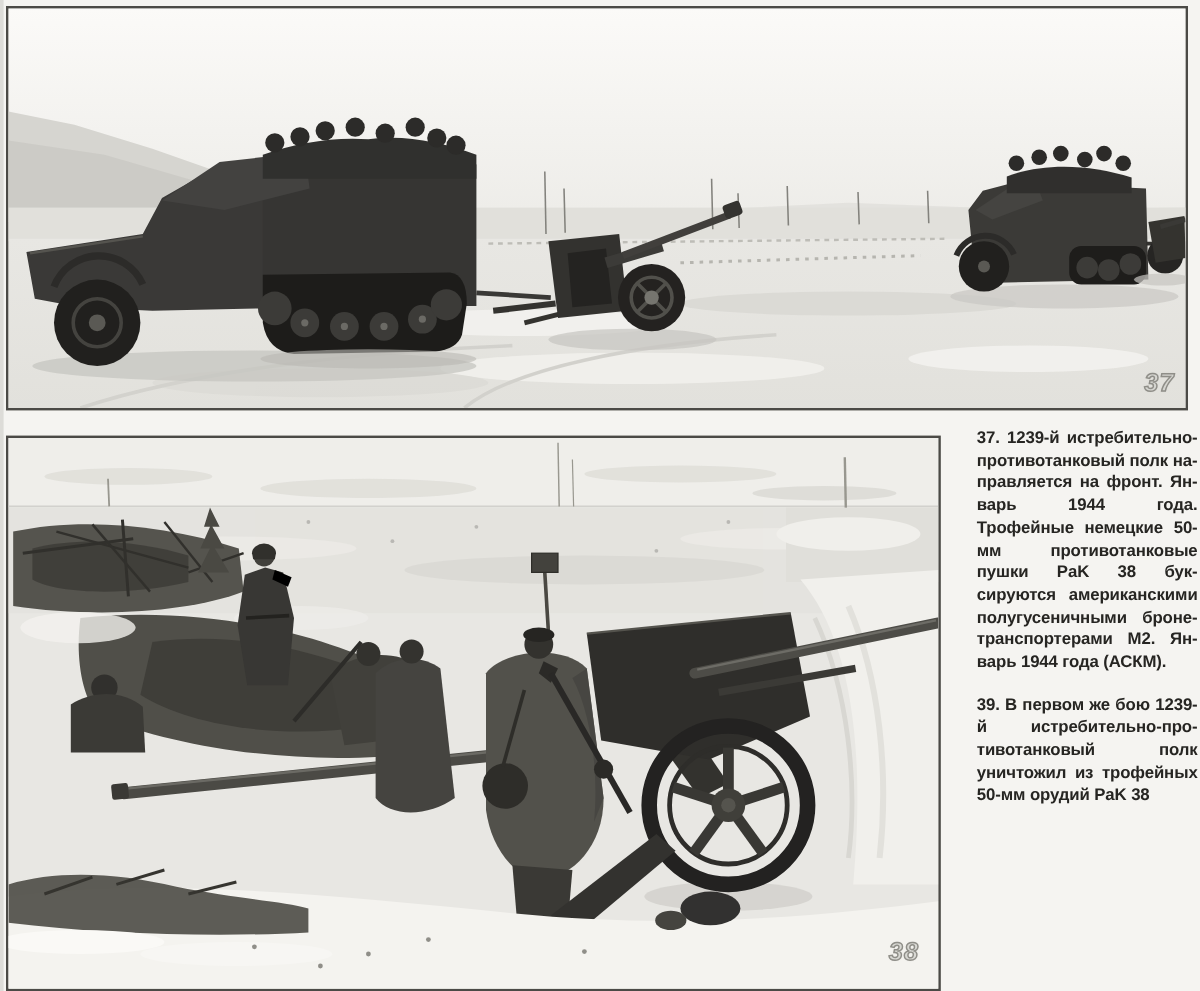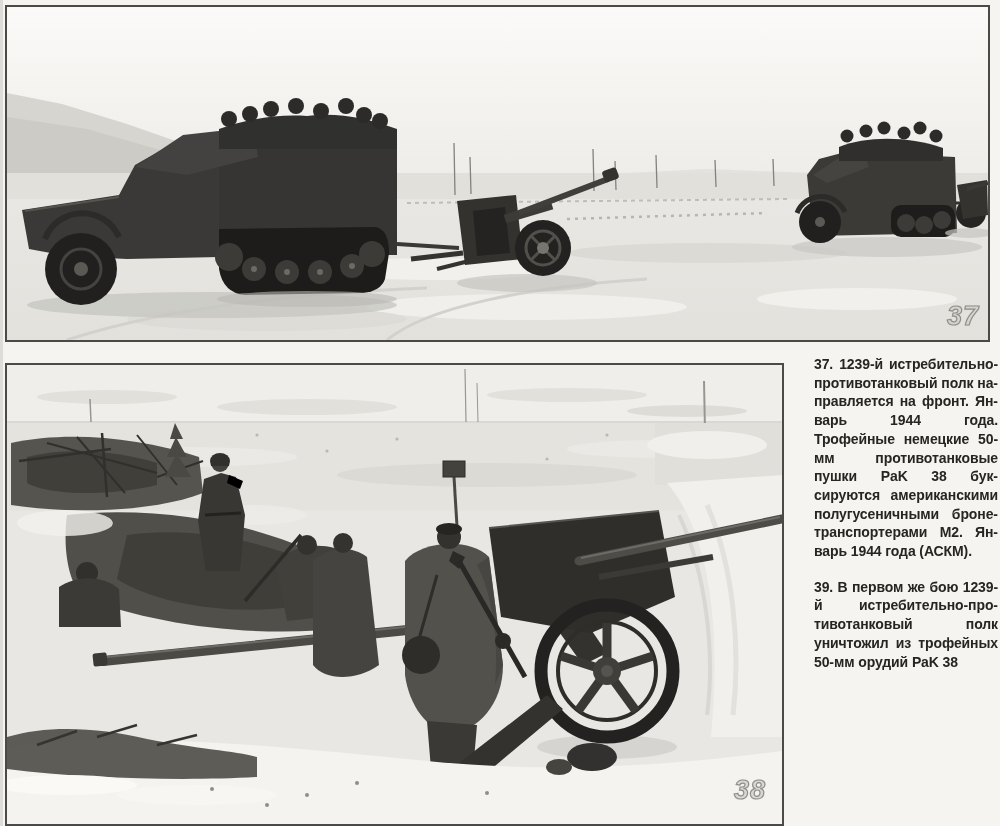--- a/index.html
+++ b/index.html
@@ -17,21 +17,21 @@
     position:absolute;box-sizing:border-box;border:2px solid #4b4a46;
     background:#ecebe7;overflow:hidden;
   }
   .photo-top{left:5px;top:5px;width:985px;height:337px;}
   .photo-bottom{left:5px;top:363px;width:779px;height:463px;border-bottom-width:2px;}
   .photo svg{display:block;width:100%;height:100%;}
   .photo-num{
     position:absolute;
     font-family:"Liberation Sans",sans-serif;
     font-weight:800;font-style:italic;
-    font-size:27px;letter-spacing:1px;line-height:1;
+    font-size:21px;letter-spacing:1px;line-height:1;
     color:rgba(243,243,239,0.62);
     -webkit-text-stroke:1.2px #8f8e88;
     text-shadow:0 0 1px rgba(110,110,104,0.55);
     user-select:none;
   }
   .photo-num-top{right:9px;bottom:10px;}
   .photo-num-bottom{right:16px;bottom:20px;}
   .captions{
     position:absolute;left:814px;top:355px;width:184px;
     font-weight:700;font-size:14px;line-height:18.7px;

